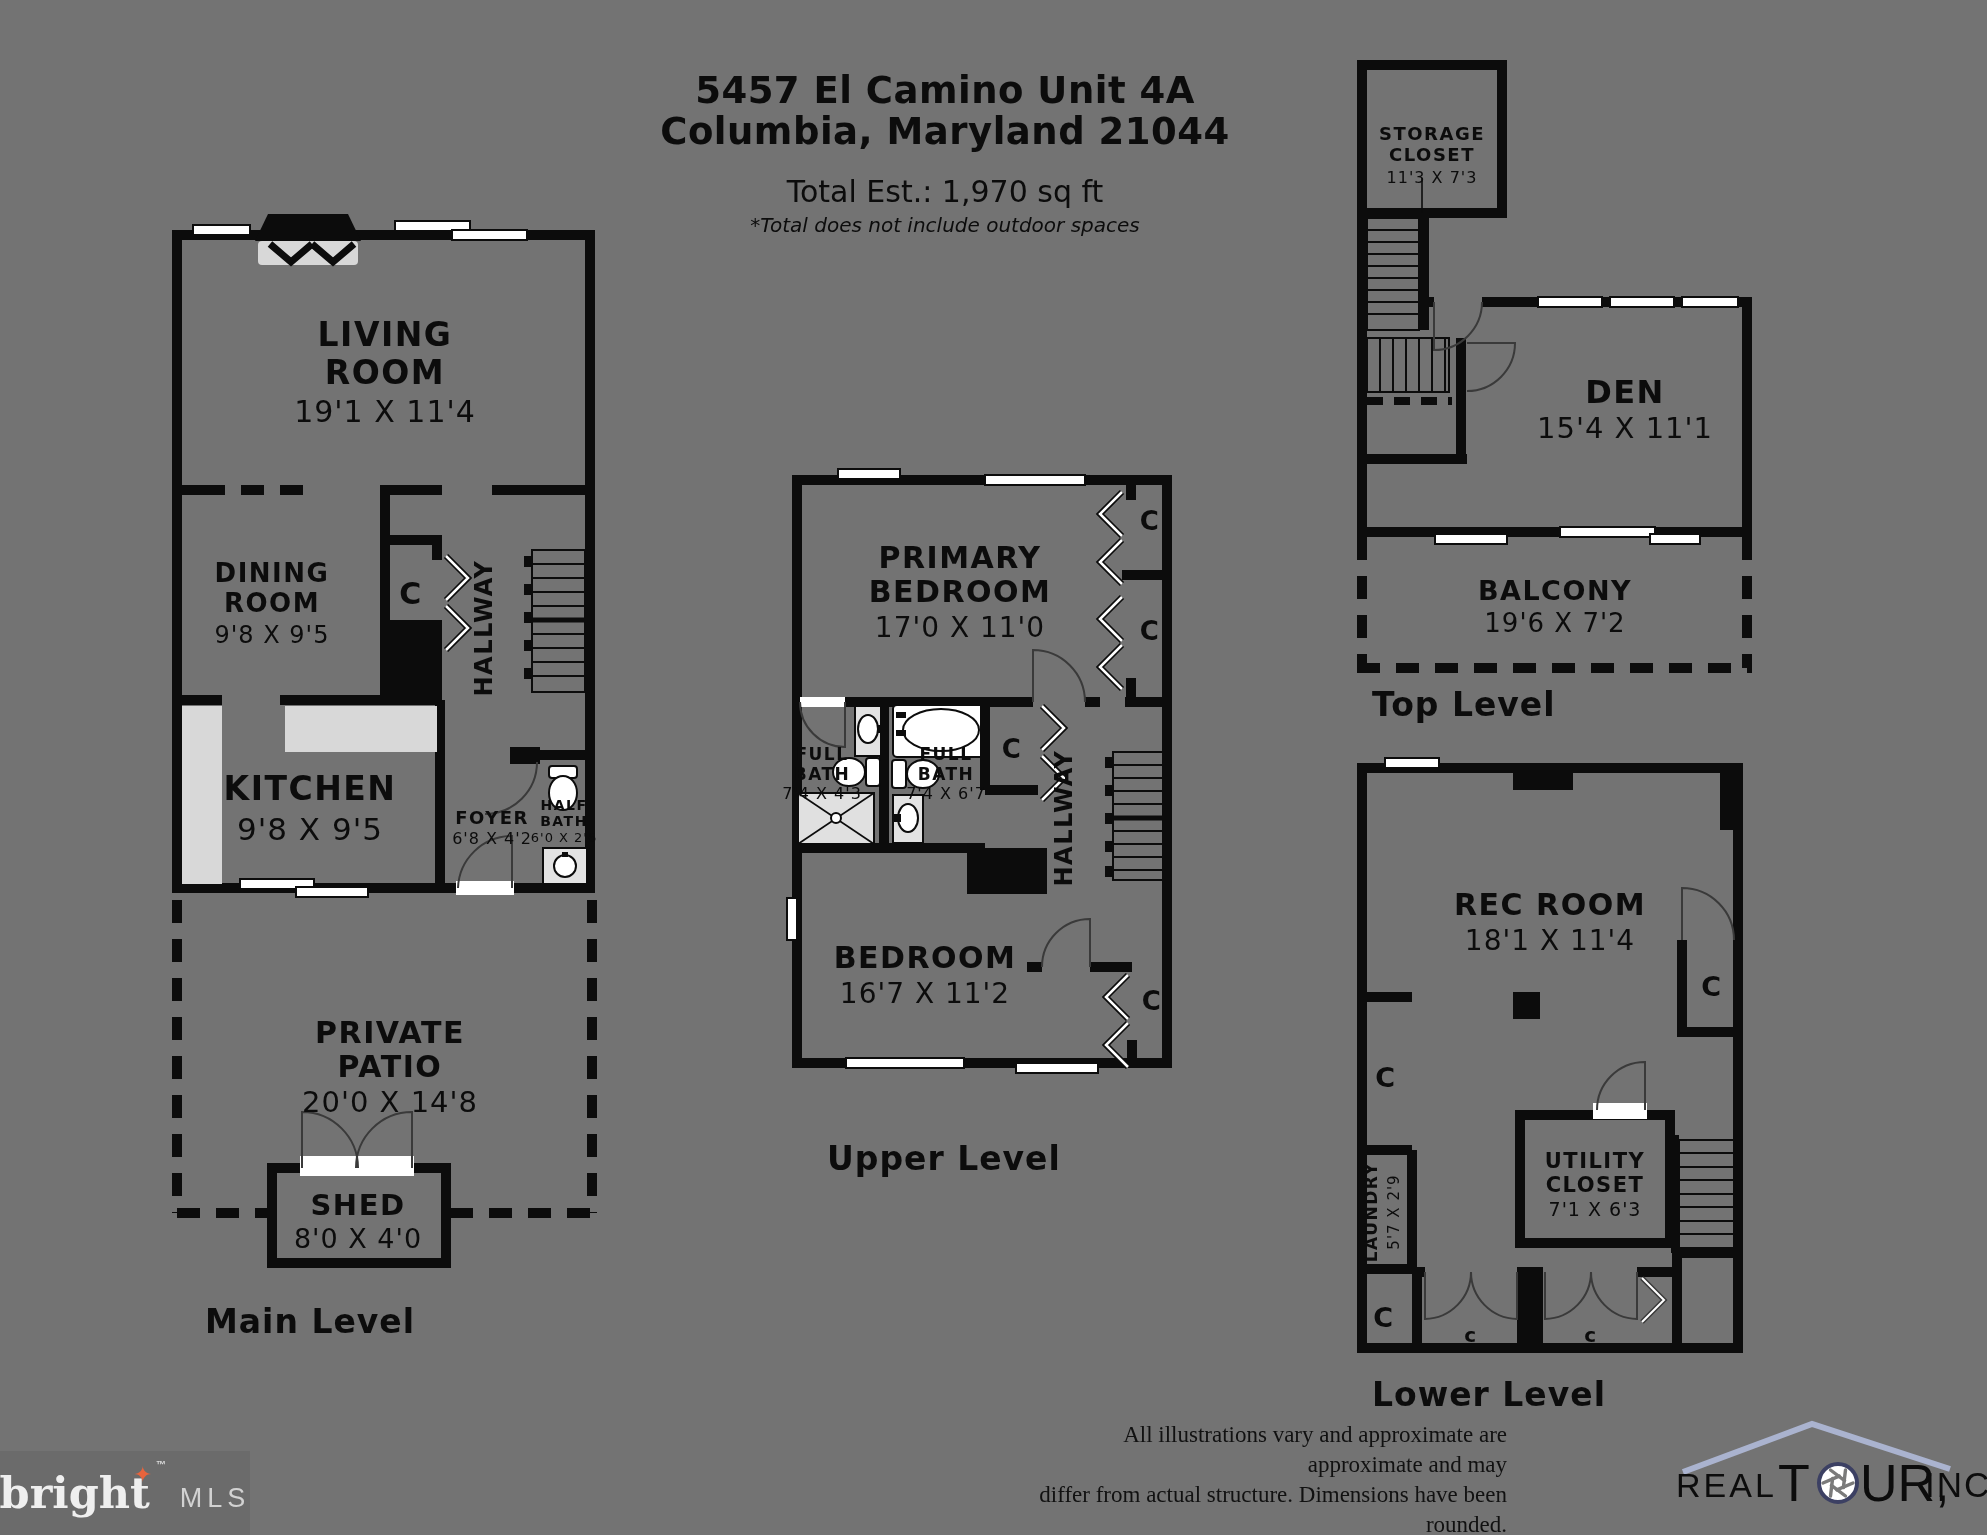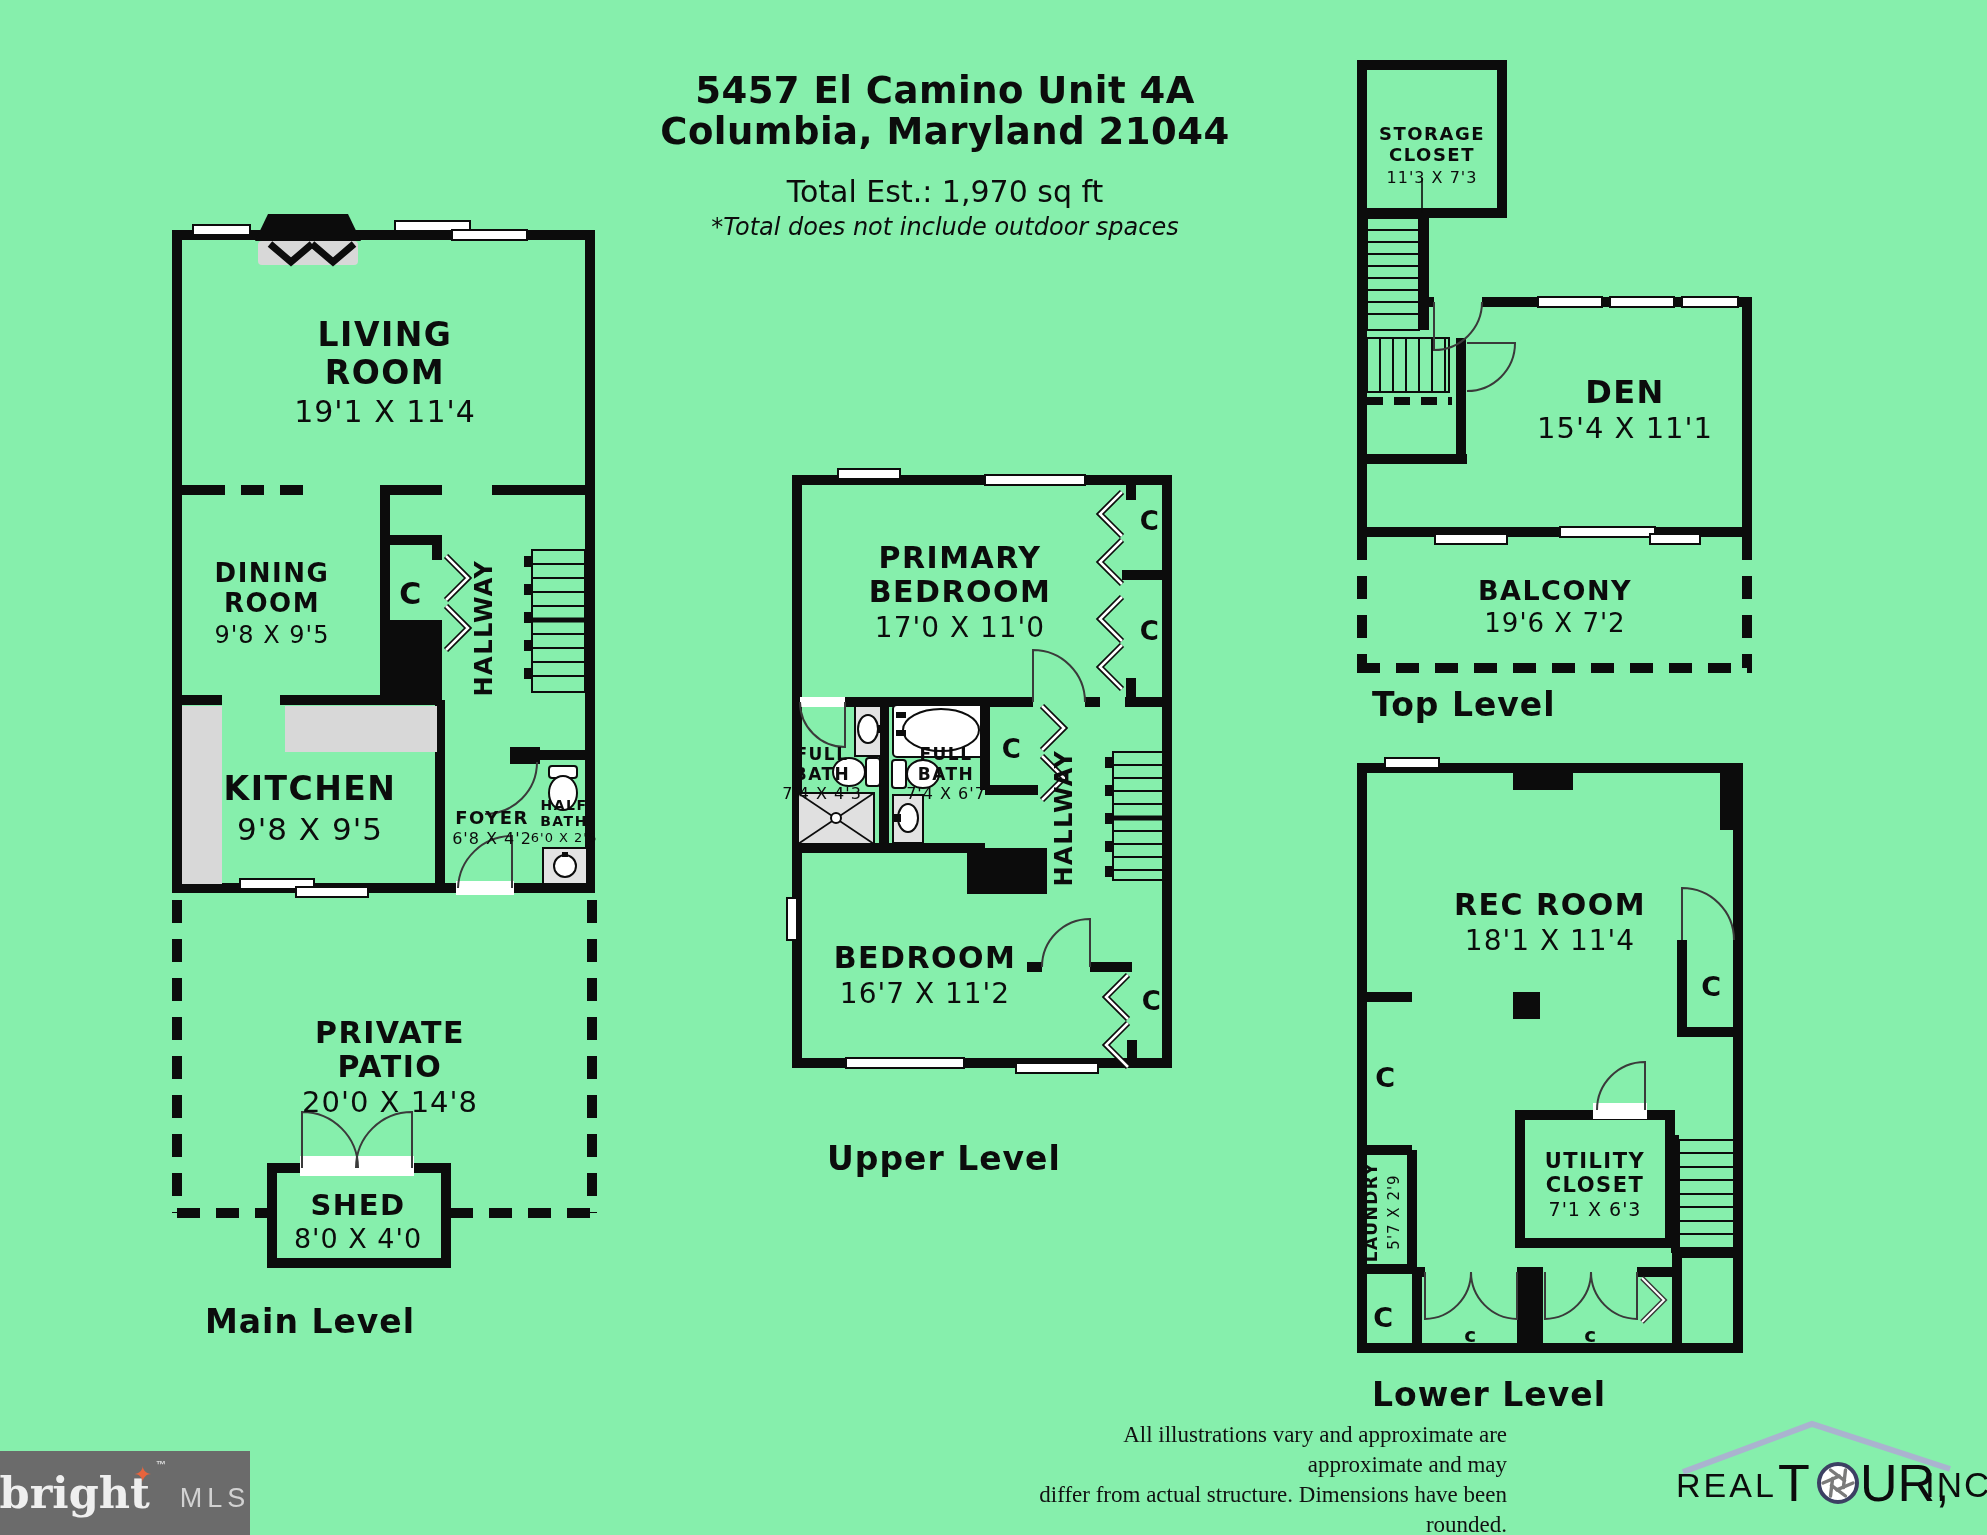--- a/index.html
+++ b/index.html
@@ -1,24 +1,24 @@
 <!DOCTYPE html>
 <html><head>
 <meta charset="utf-8">
 <style>
   html,body{margin:0;padding:0;background:#fff;}
-  .canvas{position:relative;width:1987px;height:1535px;background:#86efac;overflow:hidden;
+  .canvas{position:relative;width:1987px;height:1535px;background:#737373;overflow:hidden;
           font-family:"DejaVu Sans",sans-serif;color:#0c0c0c;}
   .abs{position:absolute;}
   
   .header{position:absolute;left:585px;top:70px;width:720px;text-align:center;}
   .title{font-weight:bold;font-size:37px;line-height:1.12;letter-spacing:0.5px;}
   .areas{margin-top:28px;font-size:25px;line-height:27px;}
   .total{margin-top:21px;font-weight:normal;font-size:30px;}
-  .note{font-style:italic;font-size:24px;margin-top:4px;}
+  .note{font-style:italic;font-size:20px;margin-top:4px;}
   
   text{font-family:"DejaVu Sans",sans-serif;fill:#0c0c0c;}
   .rn{font-weight:bold;letter-spacing:1.5px;text-anchor:middle;}
   .rd{text-anchor:middle;letter-spacing:1px;}
   .lvl{font-weight:bold;letter-spacing:1px;}
   .w{stroke:#0c0c0c;stroke-width:10;fill:none;stroke-linecap:butt;}
   .w8{stroke:#0c0c0c;stroke-width:8;fill:none;}
   .wd{stroke:#0c0c0c;stroke-width:10;fill:none;stroke-dasharray:23 16;}
   .thin{stroke:#0c0c0c;stroke-width:2;fill:none;}
   .thin15{stroke:#0c0c0c;stroke-width:1.6;fill:none;}

